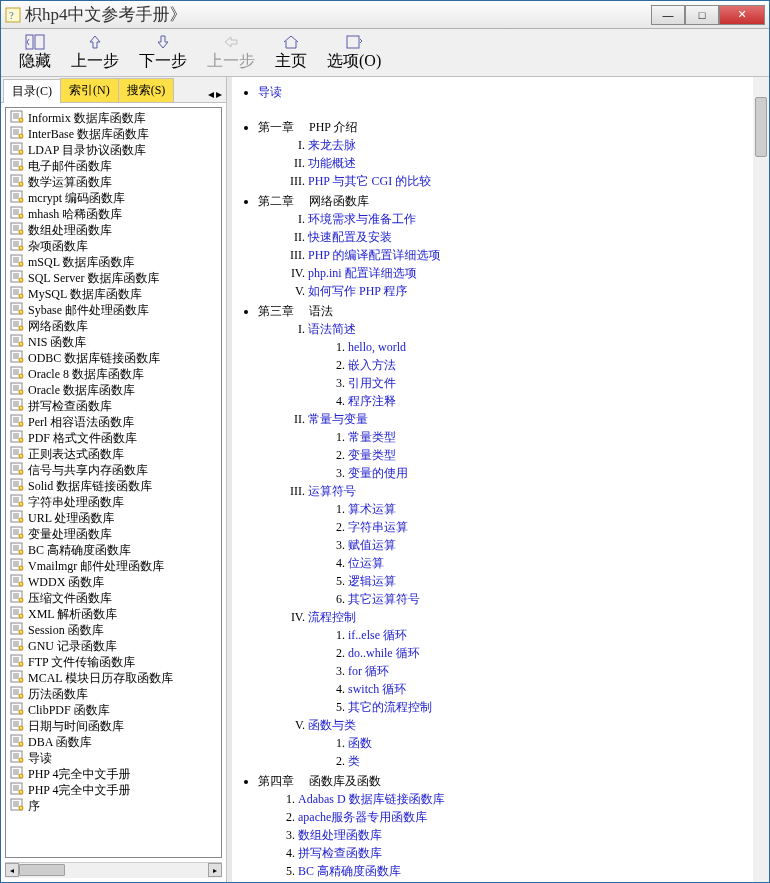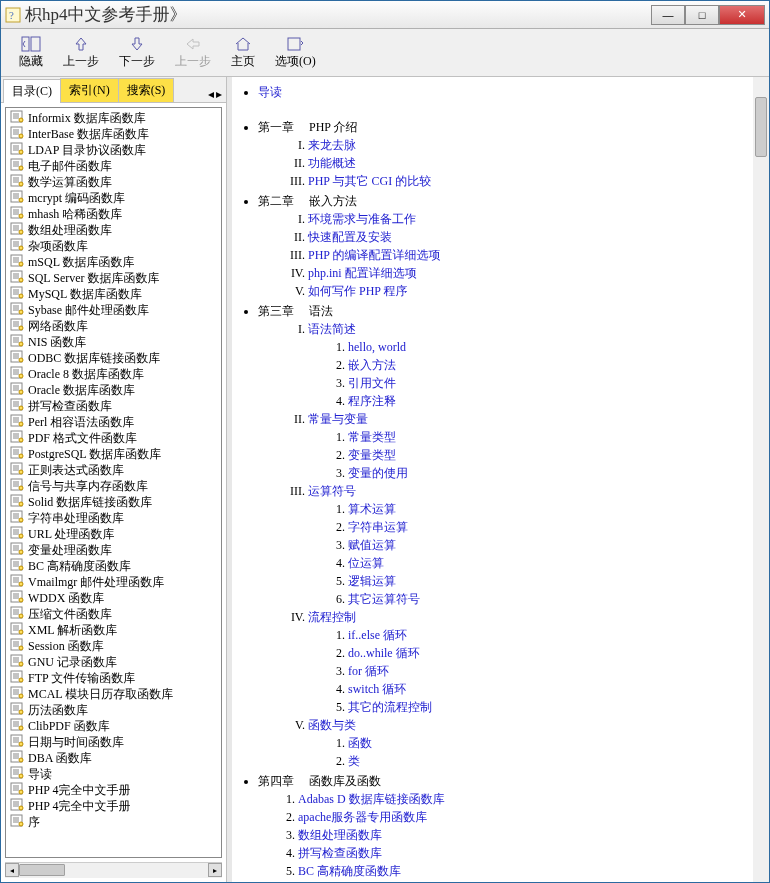--- a/index.html
+++ b/index.html
@@ -5,21 +5,21 @@
 * { margin: 0; padding: 0; box-sizing: border-box; }
 body { font-family: "SimSun", "宋体", serif; font-size: 12px; background: #fff; overflow: hidden; }
 .window { width: 770px; height: 883px; border: 1px solid #2c6aa0; display: flex; flex-direction: column; position: relative; }
 .titlebar { height: 28px; background: linear-gradient(to bottom, #fdfdfd, #e8e8e8); display: flex; align-items: center; padding: 0 4px; border-bottom: 1px solid #b0b0b0; }
 .titlebar-icon { width: 16px; height: 16px; margin-right: 4px; }
 .titlebar-title { flex: 1; font-size: 17px; color: #333; }
 .winbtns { display: flex; gap: 0; }
 .winbtn { width: 34px; height: 20px; border: 1px solid #8a8a8a; background: linear-gradient(#f5f5f5,#dcdcdc); display: flex; align-items: center; justify-content: center; font-size: 11px; font-family: Arial; }
 .winbtn.close { background: linear-gradient(#e27070,#c83030); color: #fff; width: 46px; }
 .toolbar { height: 48px; background: #f0f0f0; border-bottom: 1px solid #c0c0c0; display: flex; align-items: center; padding: 2px 8px; gap: 0; }
-.toolbtn { display: flex; flex-direction: column; align-items: center; justify-content: center; padding: 2px 10px; height: 42px; font-size: 12px; color: #000; cursor: pointer; }
+.toolbtn { display: flex; flex-direction: column; align-items: center; justify-content: center; padding: 2px 10px; height: 42px; font-size: 16px; color: #000; cursor: pointer; }
 .toolbtn.disabled { color: #999; }
 .toolbtn .ico { width: 20px; height: 18px; display: flex; align-items: center; justify-content: center; }
 .workspace { flex: 1; display: flex; overflow: hidden; }
 .nav { width: 226px; min-width: 226px; border-right: 1px solid #c0c0c0; display: flex; flex-direction: column; background: #fff; }
 .tabs { height: 26px; background: #f0f0f0; display: flex; align-items: end; padding: 0 2px; border-bottom: 1px solid #c0c0c0; }
 .tab { padding: 3px 8px; border: 1px solid #c0c0c0; border-bottom: none; background: #fde047; font-size: 12px; margin-right: -1px; }
 .tab.active { background: #fff; position: relative; top: 1px; }
 .tabs-extra { margin-left: auto; display: flex; align-items: center; gap: 2px; padding: 0 2px; }
 .tree { flex: 1; overflow-x: auto; overflow-y: auto; padding: 2px 0 2px 4px; border: 1px solid #888; margin: 4px; background: #fff; }
 .tree-item { display: flex; height: 16px; white-space: nowrap; font-size: 12px; cursor: pointer; }
@@ -340,30 +340,20 @@
             <span>PDF 格式文件函数库</span>
           </div>
           <div class="tree-item">
             <svg class="doc-ico" viewBox="0 0 16 13">
               <rect x="1" y="1" width="11" height="11" fill="#fff" stroke="#888"></rect>
               <line x1="3" y1="4" x2="9" y2="4" stroke="#888"></line>
               <line x1="3" y1="6" x2="9" y2="6" stroke="#888"></line>
               <line x1="3" y1="8" x2="9" y2="8" stroke="#888"></line>
               <circle cx="11" cy="10" r="2" fill="#ffe060" stroke="#c09000"></circle>
             </svg>
-            <span>PostgreSQL 数据库函数库</span>
-          </div>
-          <div class="tree-item">
-            <svg class="doc-ico" viewBox="0 0 16 13">
-              <rect x="1" y="1" width="11" height="11" fill="#fff" stroke="#888"></rect>
-              <line x1="3" y1="4" x2="9" y2="4" stroke="#888"></line>
-              <line x1="3" y1="6" x2="9" y2="6" stroke="#888"></line>
-              <line x1="3" y1="8" x2="9" y2="8" stroke="#888"></line>
-              <circle cx="11" cy="10" r="2" fill="#ffe060" stroke="#c09000"></circle>
-            </svg>
             <span>正则表达式函数库</span>
           </div>
           <div class="tree-item">
             <svg class="doc-ico" viewBox="0 0 16 13">
               <rect x="1" y="1" width="11" height="11" fill="#fff" stroke="#888"></rect>
               <line x1="3" y1="4" x2="9" y2="4" stroke="#888"></line>
               <line x1="3" y1="6" x2="9" y2="6" stroke="#888"></line>
               <line x1="3" y1="8" x2="9" y2="8" stroke="#888"></line>
               <circle cx="11" cy="10" r="2" fill="#ffe060" stroke="#c09000"></circle>
             </svg>
@@ -593,21 +583,21 @@
       </ul>
       <br>
       <ul class="bullet-list">
         <li><span class="sectxt">第一章　 PHP 介绍</span>
           <ol class="roman" id="ch1">
               <li><span class="link">来龙去脉</span></li>
               <li><span class="link">功能概述</span></li>
               <li><span class="link">PHP 与其它 CGI 的比较</span></li>
             </ol>
         </li>
-        <li><span class="sectxt">第二章　 嵌入方法</span>
+        <li><span class="sectxt">第二章　 网络函数库</span>
           <ol class="roman" id="ch2">
               <li><span class="link">环境需求与准备工作</span></li>
               <li><span class="link">快速配置及安装</span></li>
               <li><span class="link">PHP 的编译配置详细选项</span></li>
               <li><span class="link">php.ini 配置详细选项</span></li>
               <li><span class="link">如何写作 PHP 程序</span></li>
             </ol>
         </li>
         <li><span class="sectxt">第三章　 语法</span>
           <ol class="roman" id="ch3">

